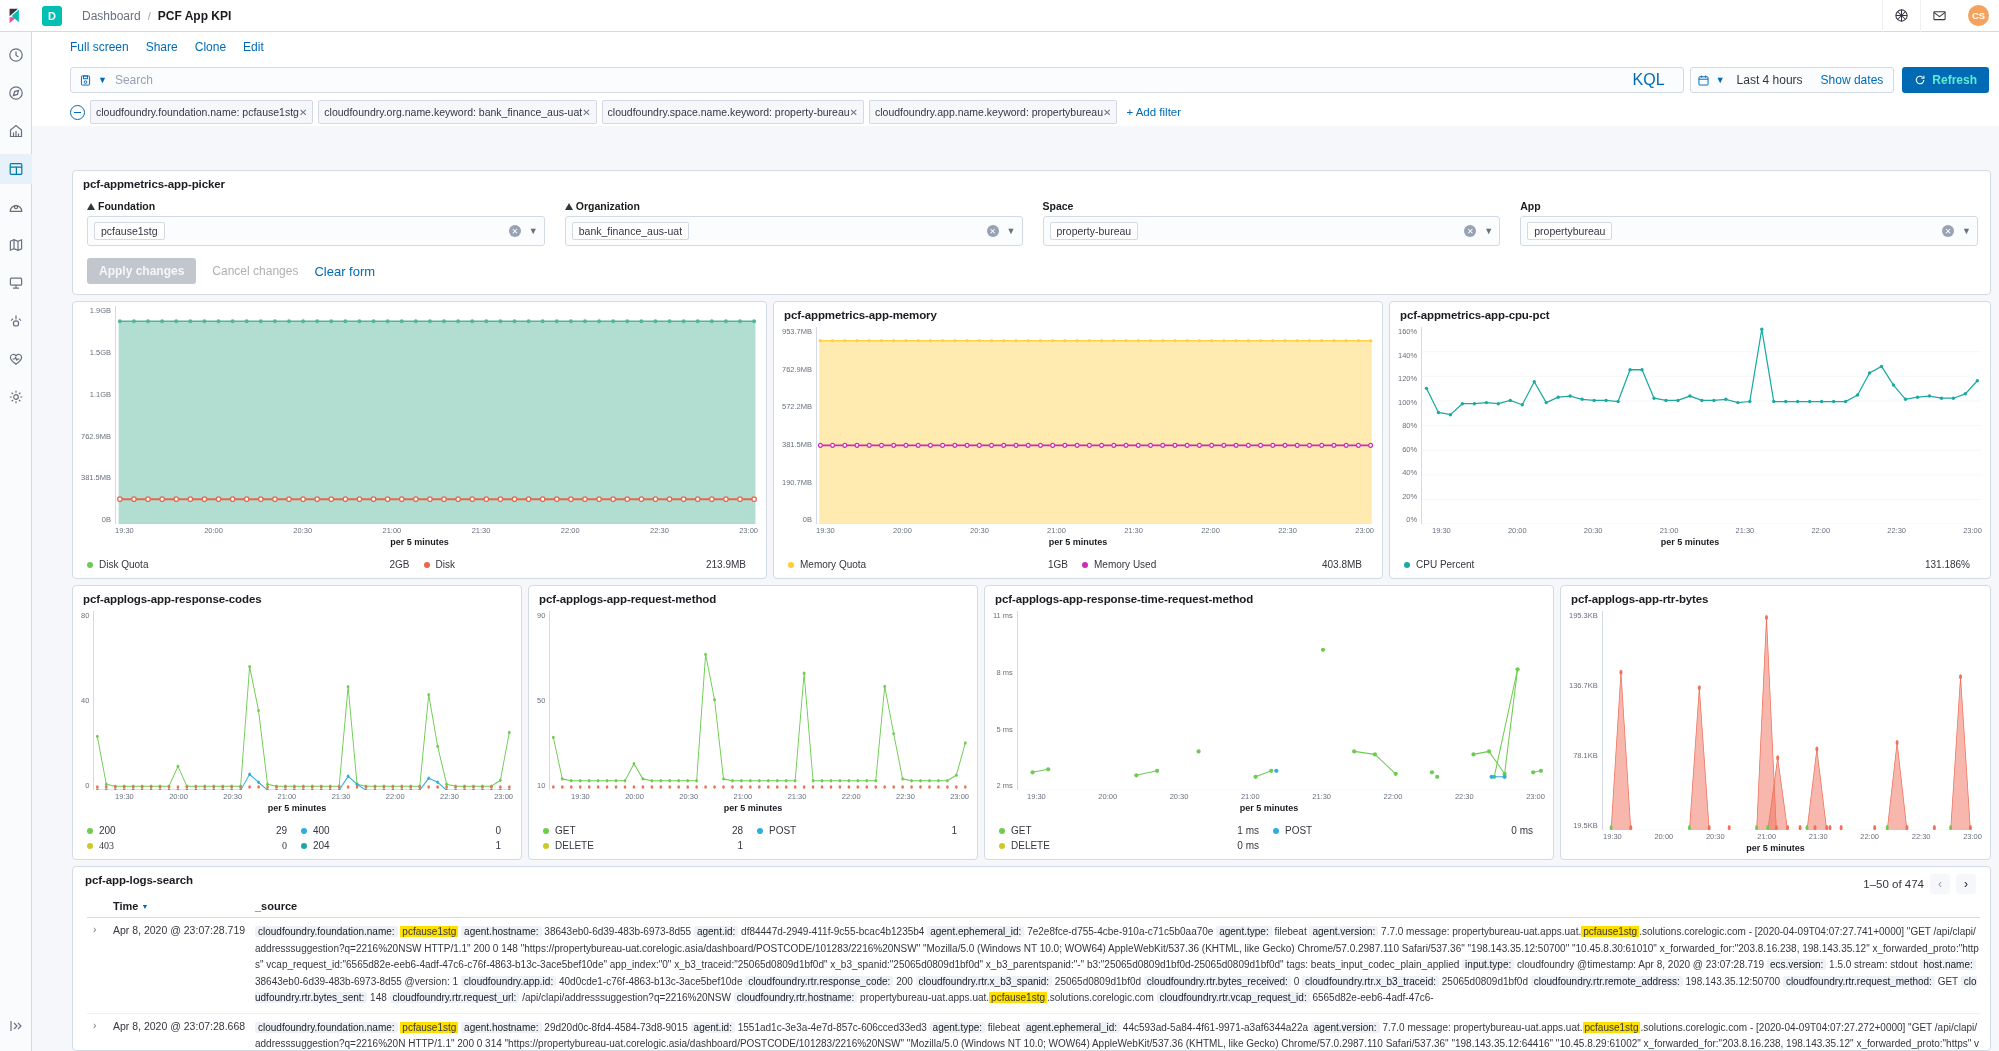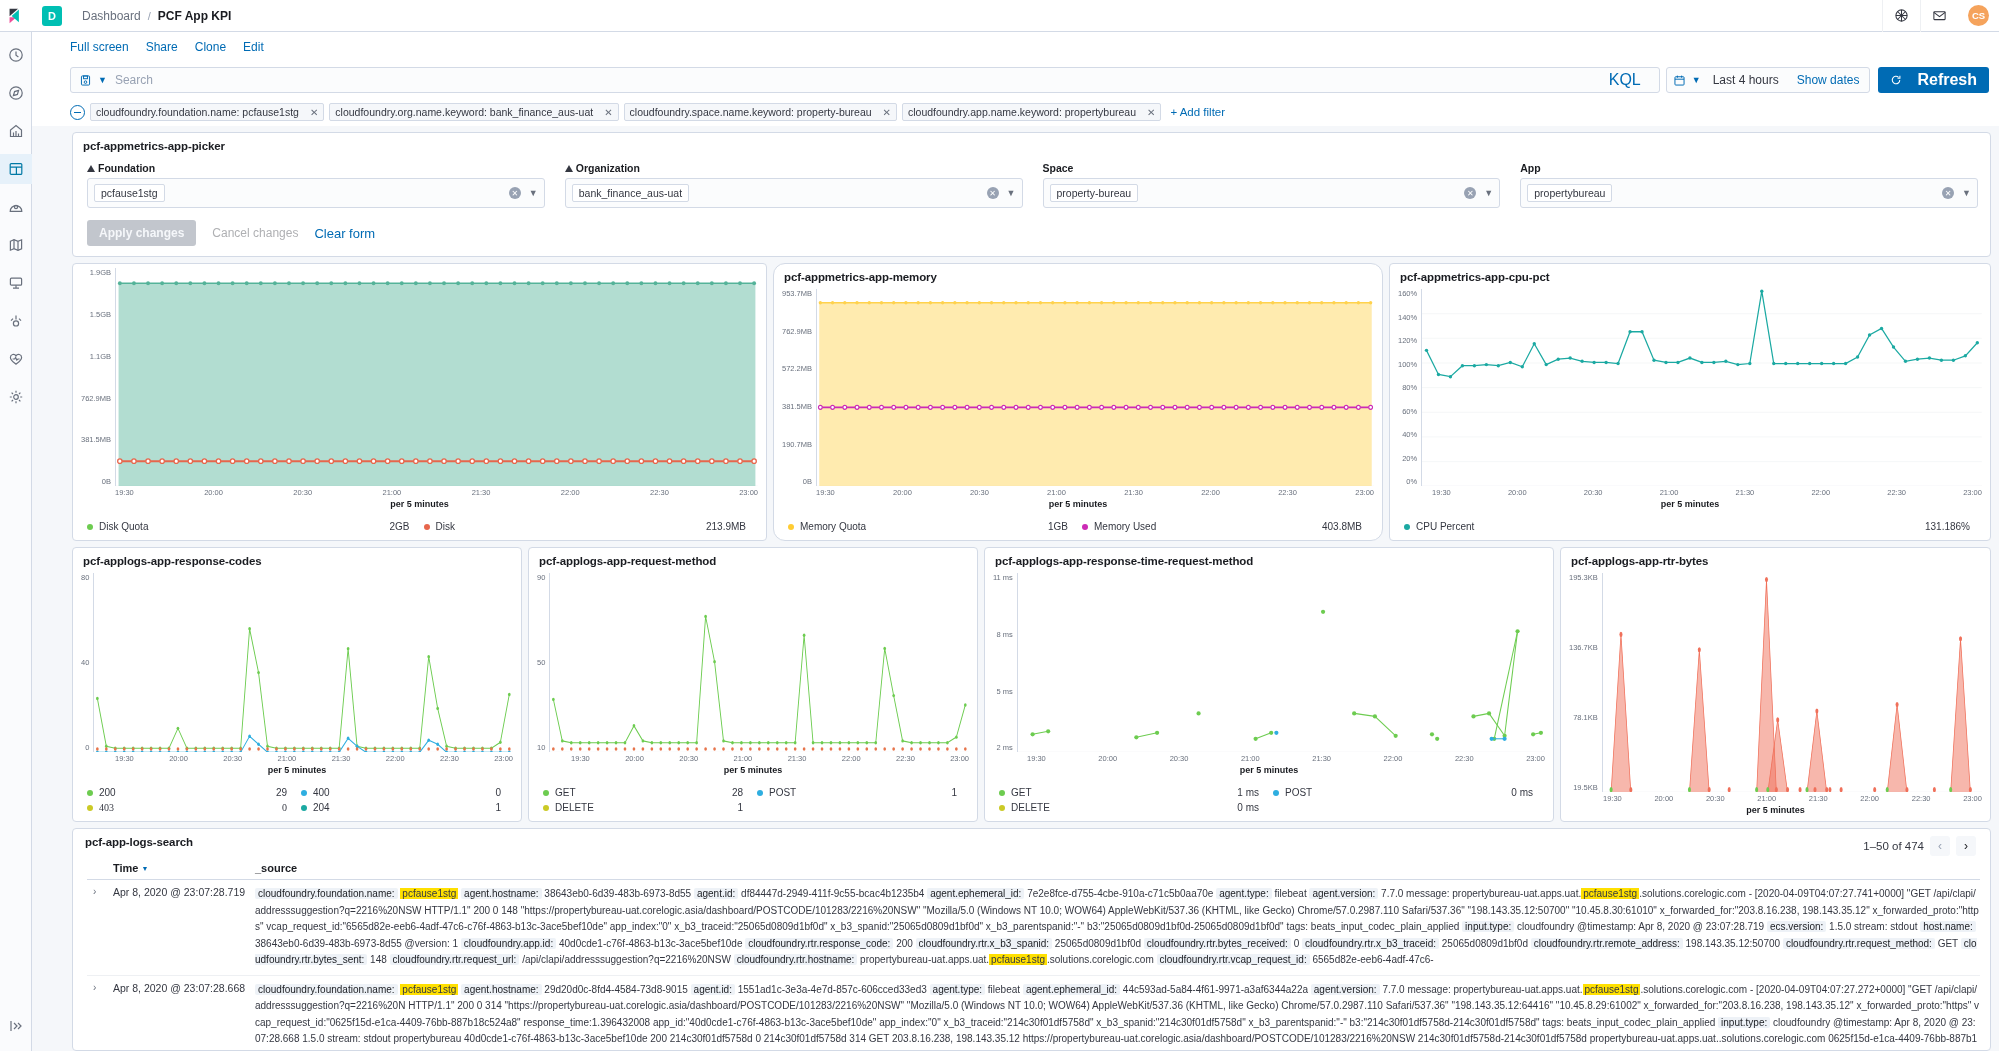--- a/index.html
+++ b/index.html
@@ -88,39 +88,39 @@
   .dates-box {
     height: 26px; display: flex; align-items: center; border: 1px solid #d3dae6;
     border-radius: 3px; background: #fbfcfd; margin-left: 6px; padding: 0 6px; gap: 6px;
   }
   .cal-icon { color:#006bb4; display:flex; align-items:center; }
   .cal-icon svg { width: 13px; height: 13px; }
   .dates-chevron { color:#006bb4; font-size: 9px; }
   .dates-label { font-size: 12px; color: #343741; padding: 0 12px 0 6px; cursor:pointer; }
   .show-dates { font-size: 12px; color:#006bb4; margin-left:auto; padding-right:4px; cursor:pointer;}
   .refresh-btn {
-    height: 26px; background: #006bb4; color: #ffffff; border-radius: 3px;
-    display:flex; align-items:center; gap: 15px; padding: 0 12px;
-    font-size: 16px; font-weight: 600; margin-left: 8px; cursor:pointer;
+    height: 26px; background: #006bb4; color: #5eead4; border-radius: 3px;
+    display:flex; align-items:center; gap: 6px; padding: 0 12px;
+    font-size: 12px; font-weight: 600; margin-left: 8px; cursor:pointer;
   }
   .refresh-btn svg { width: 12px; height: 12px; }
 
   
   .filterbar {
     flex: 0 0 28px; display: flex; align-items: center; gap: 5px;
     padding: 0 10px 0 38px; background: #fff;
   }
   .fil-global {
     width: 15px; height: 15px; border: 1px solid #006bb4; border-radius: 50%;
     display:flex;align-items:center;justify-content:center; color:#006bb4;
     font-size: 10px; cursor:pointer;
   }
   .fil-global::after{content:"";width:7px;height:1px;background:#006bb4;}
   .pill {
-    height: 18px; display: flex; align-items: center; gap: 11px;
+    height: 24px; display: flex; align-items: center; gap: 0;
     border: 1px solid #d3dae6; border-radius: 2px; background: #f5f7fa;
     padding: 0 5px; font-size: 10.5px; color: #343741; cursor: pointer;
     white-space: nowrap;
   }
   .pill-x { color:#69707d; font-size: 10px; }
   .add-filter { color:#006bb4; font-size: 11.5px; margin-left:4px; cursor:pointer; }
 
   
   .dash {
     flex: 1; background: #f5f7fa; padding: 6px 8px 0 40px;
@@ -366,21 +366,21 @@
       </div>
       <div class="pill">
         <span>cloudfoundry.app.name.keyword: propertybureau</span>
         <span class="pill-x">✕</span>
       </div>
       <span class="add-filter">+ Add filter</span>
     </div>
 
     <div class="dash">
 
-      <div class="panel" style="flex:0 0 104px;">
+      <div class="panel" style="flex:0 0 104px;margin-top:38px;">
         <div class="panel-title">pcf-appmetrics-app-picker</div>
         <div class="picker-body">
           <div class="picker-grid">
             <div>
               <div class="field-label">
                 <span class="warn-tri"></span>
                 <span>Foundation</span>
               </div>
               <div class="combo">
                 <span class="combo-chip">pcfause1stg</span>
@@ -559,21 +559,21 @@
                 <span class="leg-name">Disk Quota</span>
                 <span class="leg-val">2GB</span>
               </div>
               <div class="leg-item" style="flex: 0 0 50%; padding: 2px 14px 2px 0px;">
                 <span class="dot" style="background: rgb(231, 102, 76);"></span>
                 <span class="leg-name">Disk</span>
                 <span class="leg-val">213.9MB</span>
               </div>
             </div>
           </div>
-        <div class="panel" style="flex:0 0 610px;border-radius:12px;">
+        <div class="panel" style="flex:0 0 610px;">
             <div class="panel-title">pcf-appmetrics-app-memory</div>
             <div class="chart-body">
               <div class="plot-wrap">
                 <div class="yaxis">
                   <span>953.7MB</span>
                   <span>762.9MB</span>
                   <span>572.2MB</span>
                   <span>381.5MB</span>
                   <span>190.7MB</span>
                   <span>0B</span>

